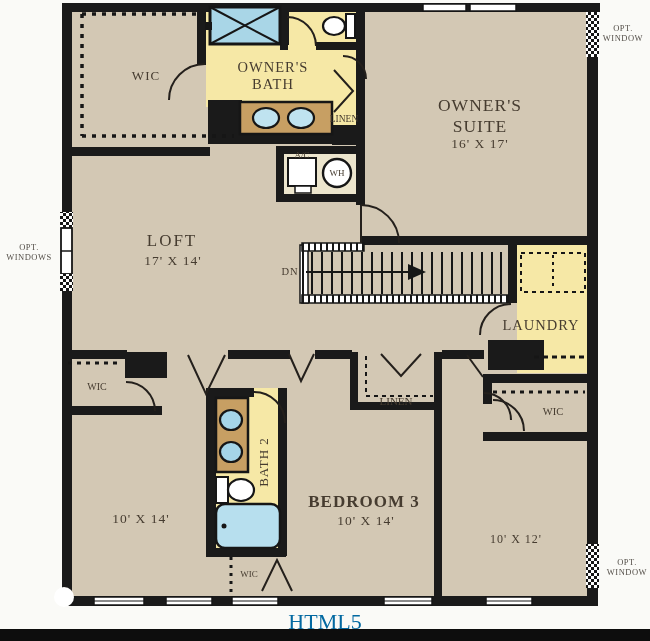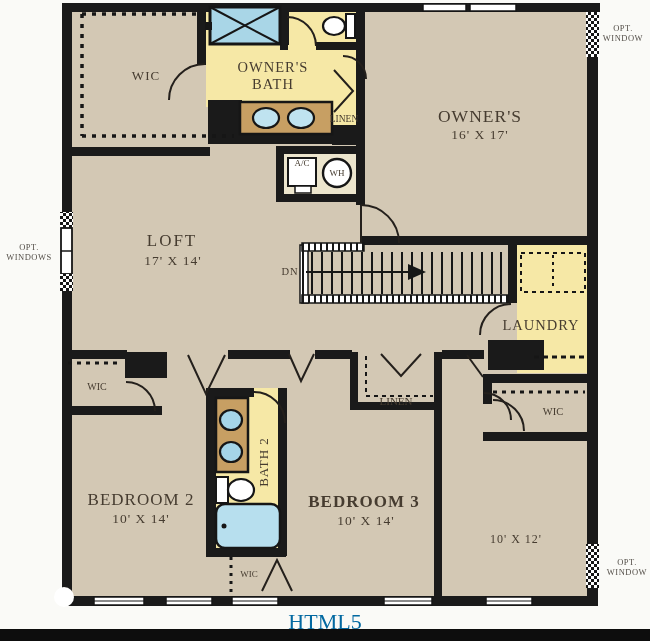--- a/index.html
+++ b/index.html
@@ -199,46 +199,46 @@
 
   <div class="lbl" style="left:273px;top:76px;font-size:14.5px;letter-spacing:1px;">
     <span class="ln">OWNER'S</span>
     <span class="ln">BATH</span>
   </div>
 
   <div class="lbl" style="left:344px;top:120px;font-size:9.5px;">LINEN</div>
 
   <div class="lbl" style="left:480px;top:124px;font-size:17.5px;letter-spacing:1px;">
     <span class="ln">OWNER'S</span>
+    <span class="ln">SUITE</span>
     <span class="ln" style="font-size:13.5px;">16' X 17'</span>
   </div>
 
   <div class="lbl ann" style="left:623px;top:33px;font-size:8.5px;">
     <span class="ln">OPT.</span>
     <span class="ln">WINDOW</span>
   </div>
 
   <div class="lbl ann" style="left:29px;top:252px;font-size:8.5px;">
     <span class="ln">OPT.</span>
     <span class="ln">WINDOWS</span>
   </div>
 
   <div class="lbl" style="left:172px;top:241px;font-size:17px;letter-spacing:2px;">LOFT</div>
   <div class="lbl" style="left:173px;top:261px;font-size:13.5px;letter-spacing:1px;font-family:Liberation Serif, serif;">17' X 14'</div>
 
   <div class="lbl" style="left:290px;top:272px;font-size:10.5px;letter-spacing:1px;">DN</div>
 
-  <div class="lbl" style="left:302px;top:163px;font-size:9px;">A/C</div>
+  <div class="lbl" style="left:302px;top:155px;font-size:9px;">A/C</div>
   <div class="lbl" style="left:337px;top:173px;font-size:9px;">WH</div>
 
   <div class="lbl" style="left:541px;top:326px;font-size:14.5px;letter-spacing:1px;">LAUNDRY</div>
 
   <div class="lbl" style="left:97px;top:387px;font-size:10px;">WIC</div>
 
-  <div class="lbl" style="left:141px;top:500px;font-size:17px;letter-spacing:1px;">BEDROOM 2</div>
   <div class="lbl" style="left:141px;top:519px;font-size:13.5px;letter-spacing:1px;">10' X 14'</div>
 
   <div class="lbl rot" style="left:264px;top:462px;font-size:13px;letter-spacing:1px;">BATH 2</div>
 
   <div class="lbl" style="left:249px;top:574px;font-size:9px;">WIC</div>
 
   <div class="lbl" style="left:364px;top:502px;font-size:17px;letter-spacing:1px;font-weight:bold;">BEDROOM 3</div>
   <div class="lbl" style="left:366px;top:521px;font-size:13.5px;letter-spacing:1px;">10' X 14'</div>
 
   <div class="lbl" style="left:396px;top:401px;font-size:11px;">LINEN</div>

